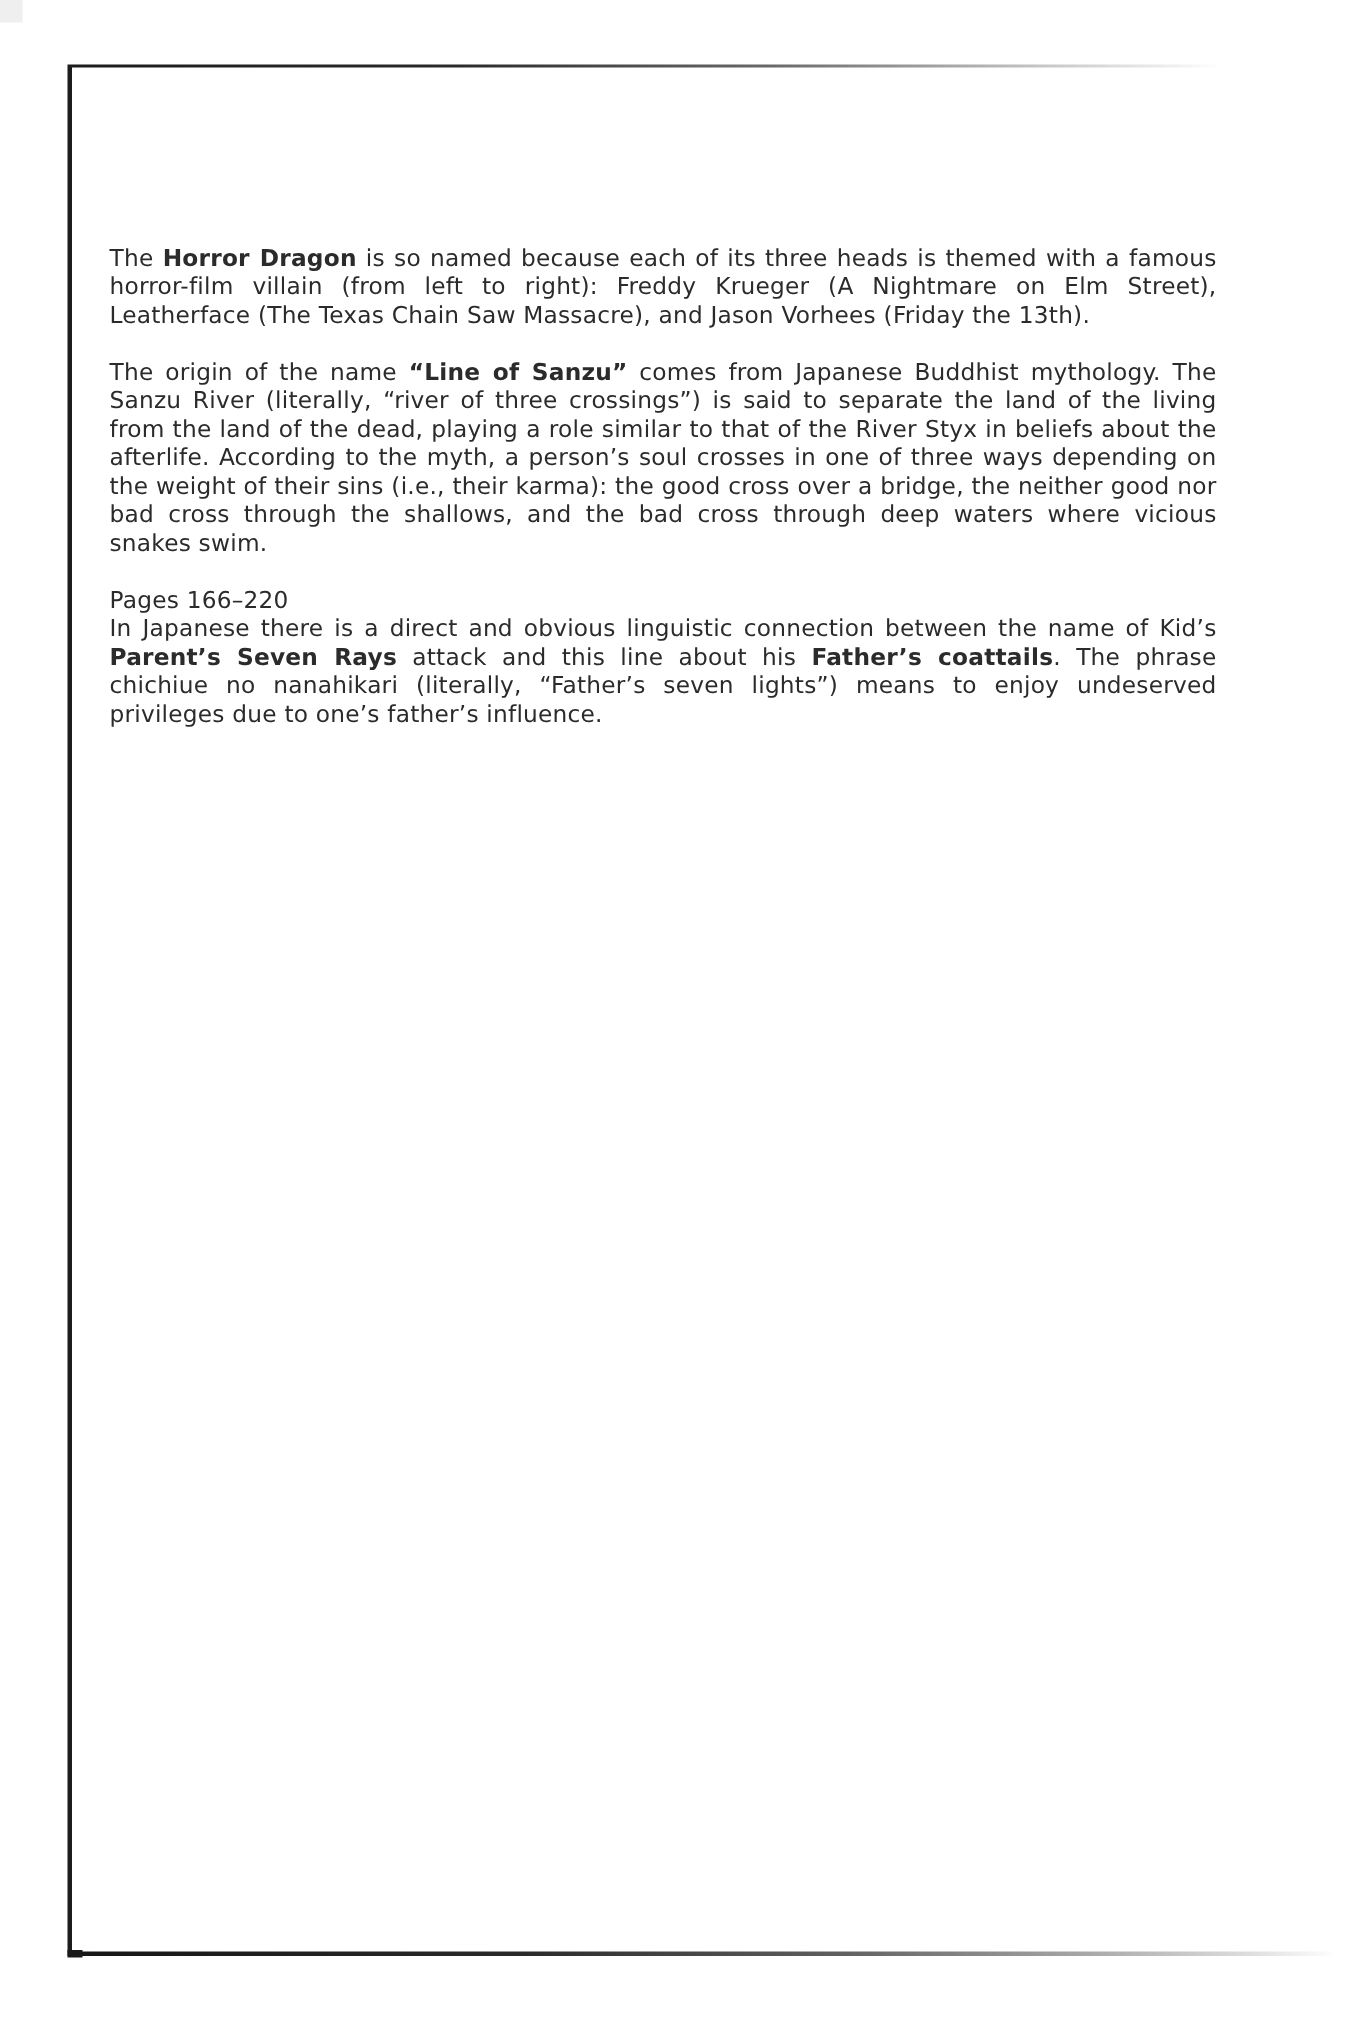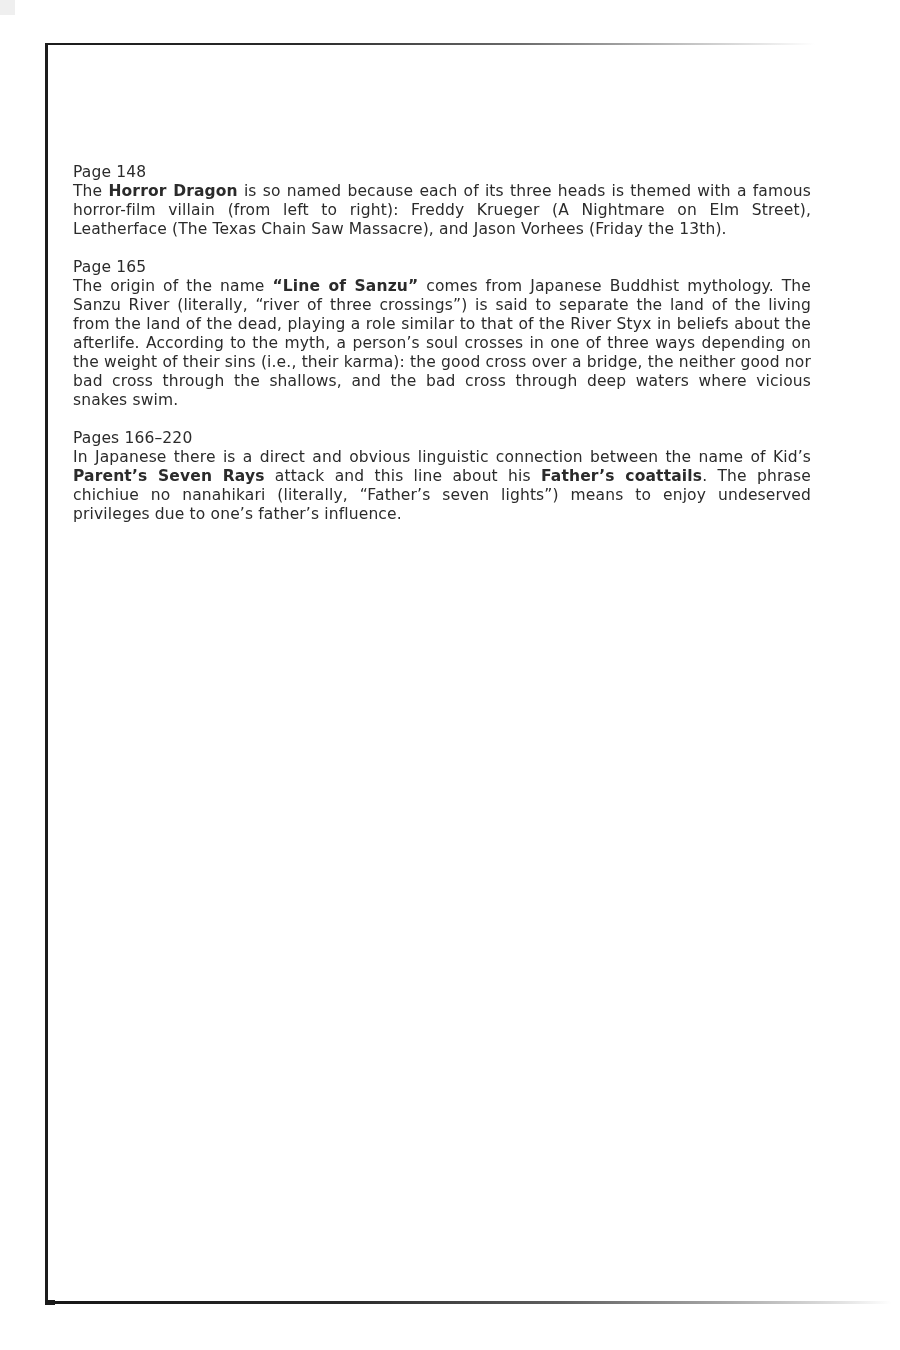--- a/index.html
+++ b/index.html
@@ -84,25 +84,23 @@
 
 <div class="page">
   <div class="corner-artifact"></div>
   <div class="frame">
     <div class="frame-top"></div>
     <div class="frame-bottom"></div>
     <div class="frame-corner-stub"></div>
   </div>
   <div class="notes" id="notes">
       <div class="note">
-        <div class="note-heading">Page 148</div>
         <p class="note-body"><span class="seg-n">The </span><span class="seg-b">Horror Dragon</span><span class="seg-n"> is so named because each of its three heads is themed with a famous horror-film villain (from left to right): Freddy Krueger (</span><span class="seg-i">A Nightmare on Elm Street</span><span class="seg-n">), Leatherface (</span><span class="seg-i">The Texas Chain Saw Massacre</span><span class="seg-n">), and Jason Vorhees (</span><span class="seg-i">Friday the 13th</span><span class="seg-n">).</span></p>
       </div>
       <div class="note">
-        <div class="note-heading">Page 165</div>
         <p class="note-body"><span class="seg-n">The origin of the name </span><span class="seg-b">“Line of Sanzu”</span><span class="seg-n"> comes from Japanese Buddhist mythology. The Sanzu River (literally, “river of three crossings”) is said to separate the land of the living from the land of the dead, playing a role similar to that of the River Styx in beliefs about the afterlife. According to the myth, a person’s soul crosses in one of three ways depending on the weight of their sins (i.e., their karma): the good cross over a bridge, the neither good nor bad cross through the shallows, and the bad cross through deep waters where vicious snakes swim.</span></p>
       </div>
       <div class="note">
         <div class="note-heading">Pages 166–220</div>
         <p class="note-body"><span class="seg-n">In Japanese there is a direct and obvious linguistic connection between the name of Kid’s </span><span class="seg-b">Parent’s Seven Rays</span><span class="seg-n"> attack and this line about his </span><span class="seg-b">Father’s coattails</span><span class="seg-n">. The phrase </span><span class="seg-i">chichiue no nanahikari</span><span class="seg-n"> (literally, “Father’s seven lights”) means to enjoy undeserved privileges due to one’s father’s influence.</span></p>
       </div>
     </div>
 </div>
 
 </body></html>

